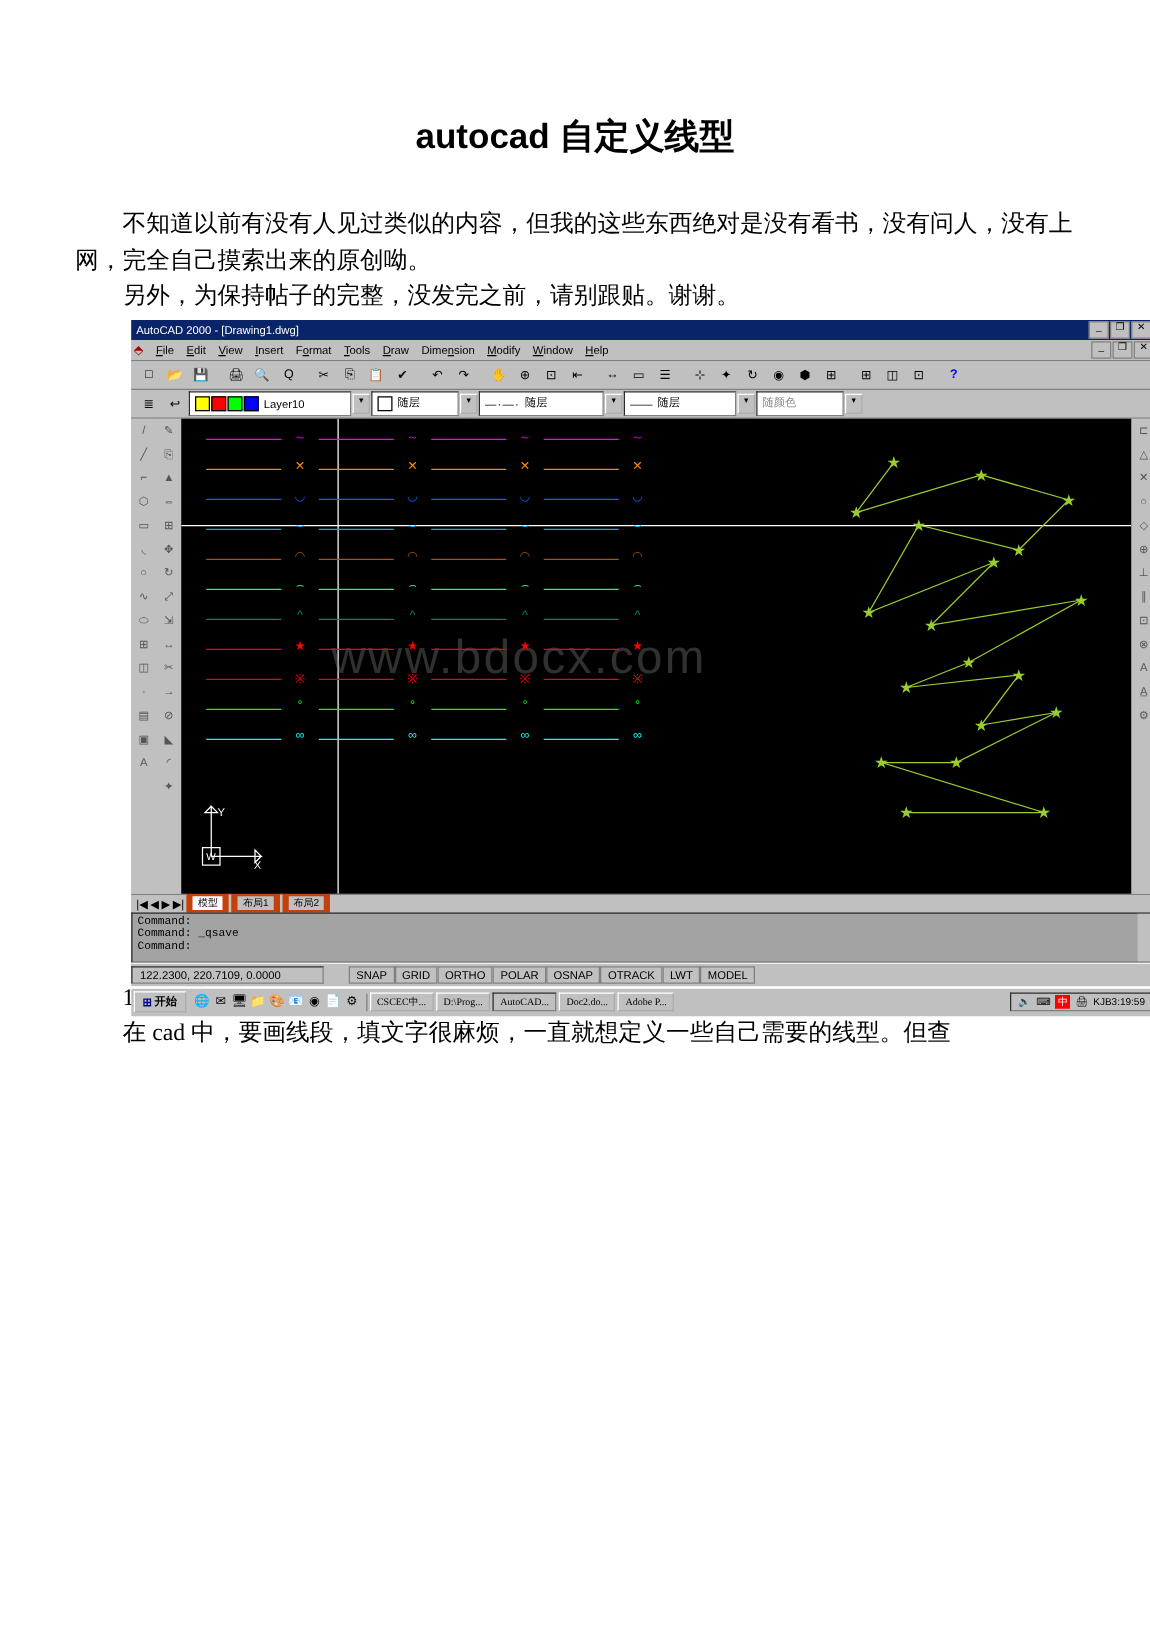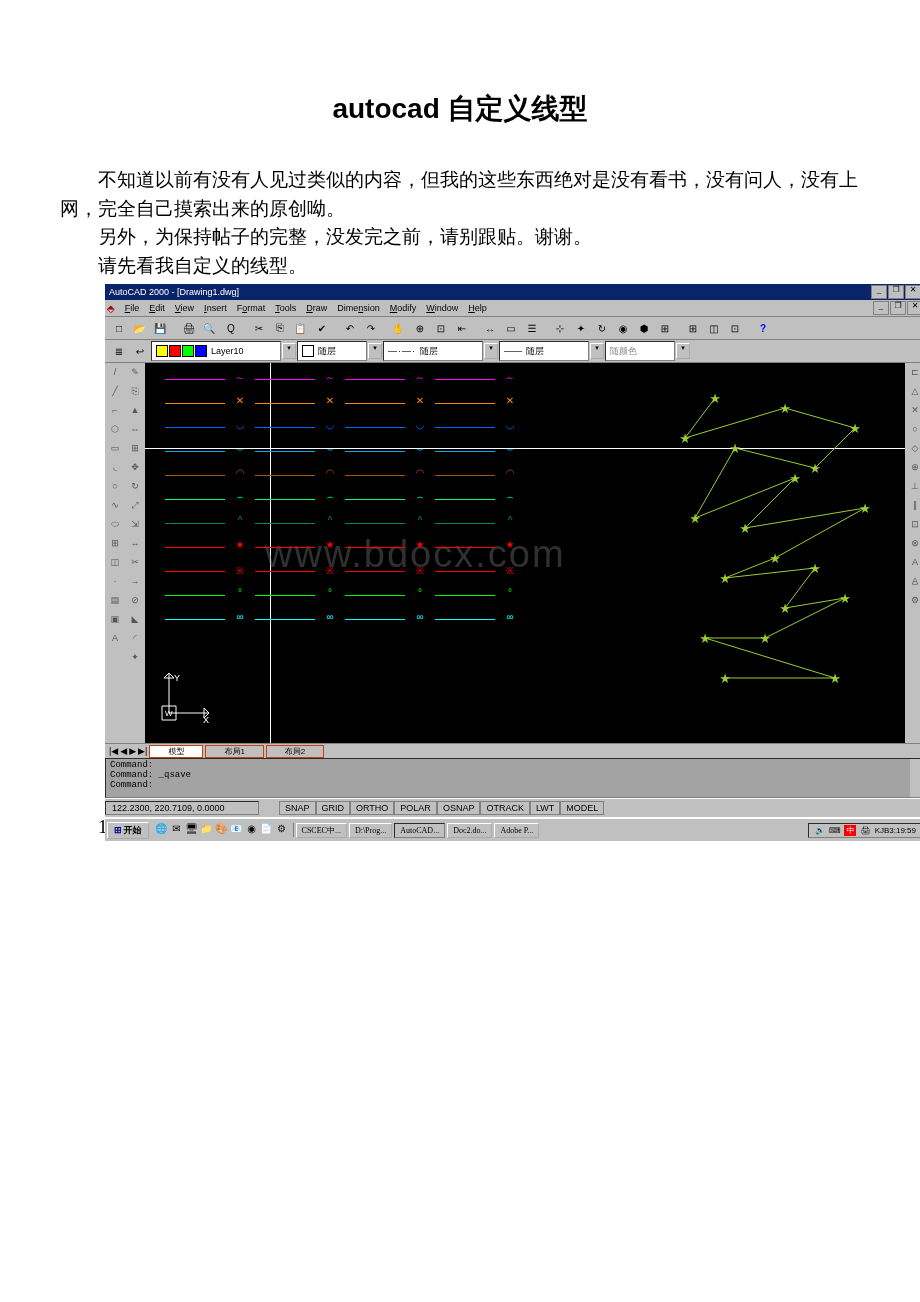--- a/index.html
+++ b/index.html
@@ -234,22 +234,22 @@
     background: #c0c0c0;
     display: flex;
     align-items: center;
     font-size: 9px;
     padding: 0 4px;
     gap: 2px;
     border-top: 1px solid #808080;
   }
   .layout-tab {
     background: #fff;
-    border: 1px solid #c2410c;
-    padding: 0 18px;
+    border: 5px solid #c2410c;
+    padding: 0 4px;
     font-size: 8px;
   }
   .layout-tab.inactive {
     background: #c0c0c0;
   }
   
   .cmd-window {
     height: 36px;
     background: #a3a3a3;
     border: 1px inset #808080;
@@ -353,21 +353,20 @@
 </style>
 </head>
 <body>
 
 <div class="page">
   <h1>autocad 自定义线型</h1>
 
   <br>
   <p class="no-indent" style="text-indent:2em">不知道以前有没有人见过类似的内容，但我的这些东西绝对是没有看书，没有问人，没有上网，完全自己摸索出来的原创呦。</p>
   <p>另外，为保持帖子的完整，没发完之前，请别跟贴。谢谢。</p>
-  <p>请先看我自定义的线型。</p>
 
   
   <div class="acad-screenshot">
 
     <div class="acad-title">
       <span>AutoCAD 2000 - [Drawing1.dwg]</span>
       <div class="win-buttons">
         <div class="win-btn">_</div>
         <div class="win-btn">❐</div>
         <div class="win-btn close-x">✕</div>
@@ -733,14 +732,15 @@
         <span style="background:#f00;color:#fff;padding:0 2px">中</span>
         <span>🖨</span>
         <span>KJB3:19:59</span>
       </div>
     </div>
 
   </div>
   
 
   <p>1、问题的由来：</p>
+  <p>在 cad 中，要画线段，填文字很麻烦，一直就想定义一些自己需要的线型。但查</p>
 
 </div>
 
 </body></html>

